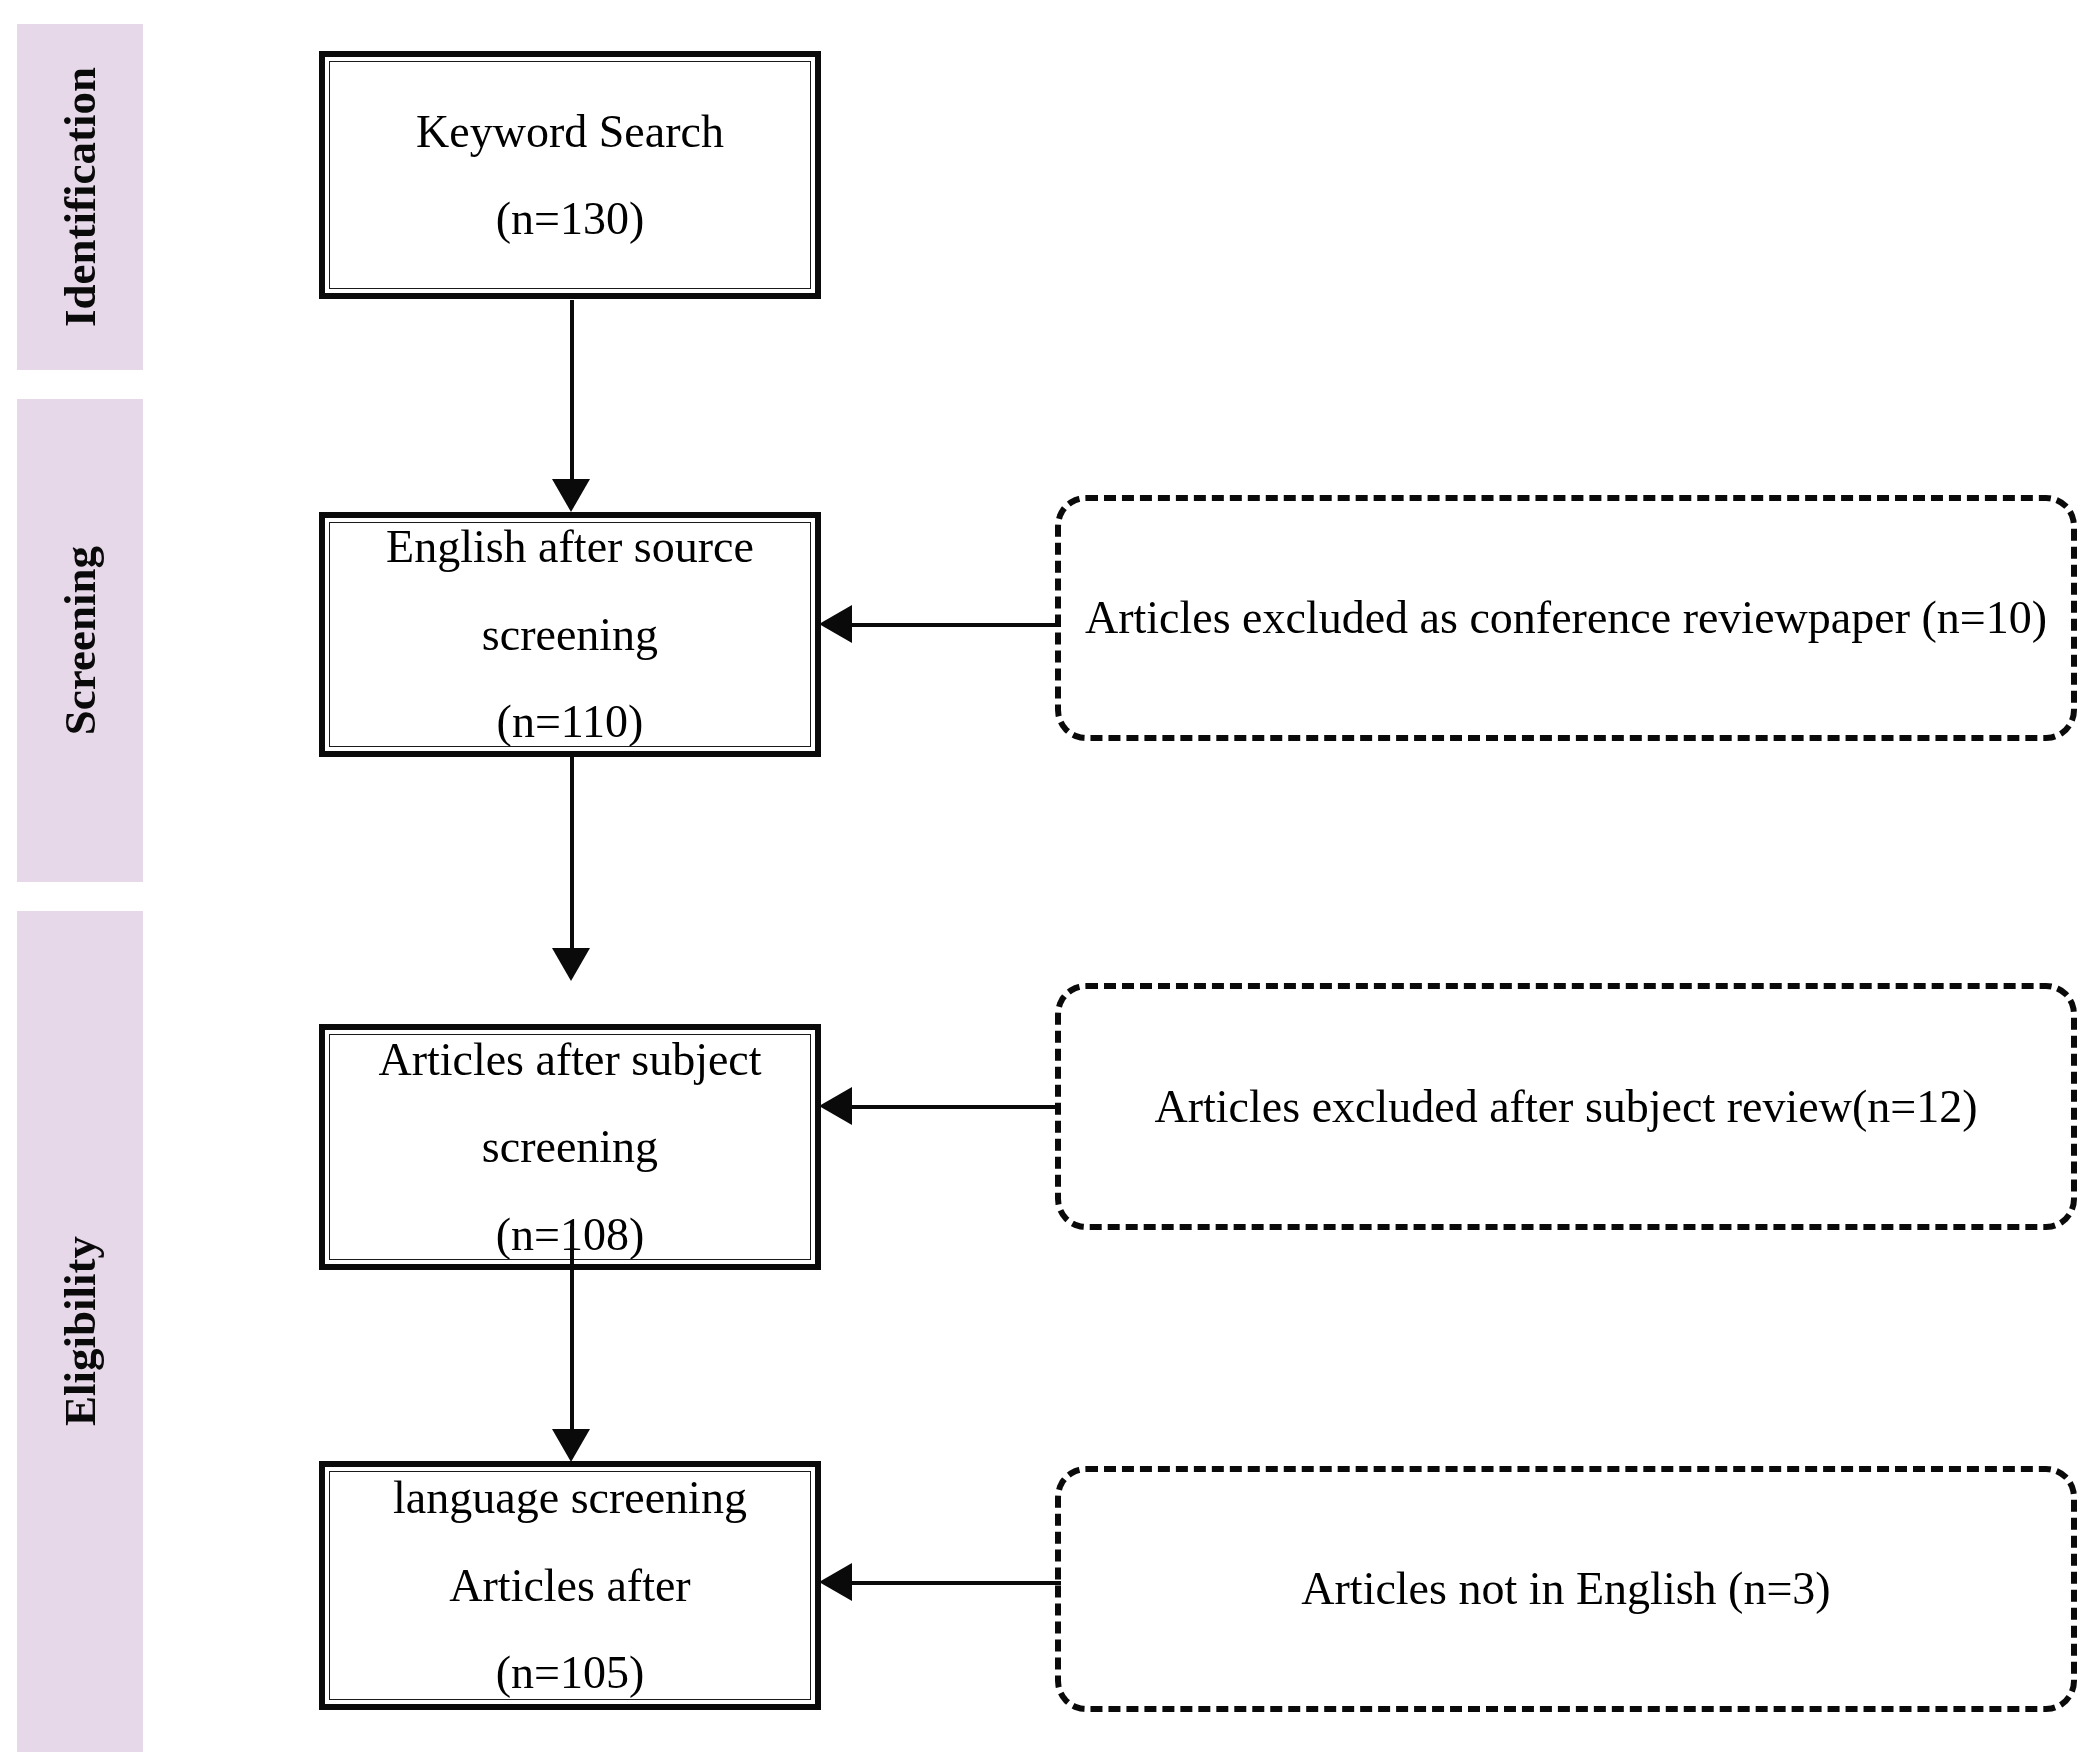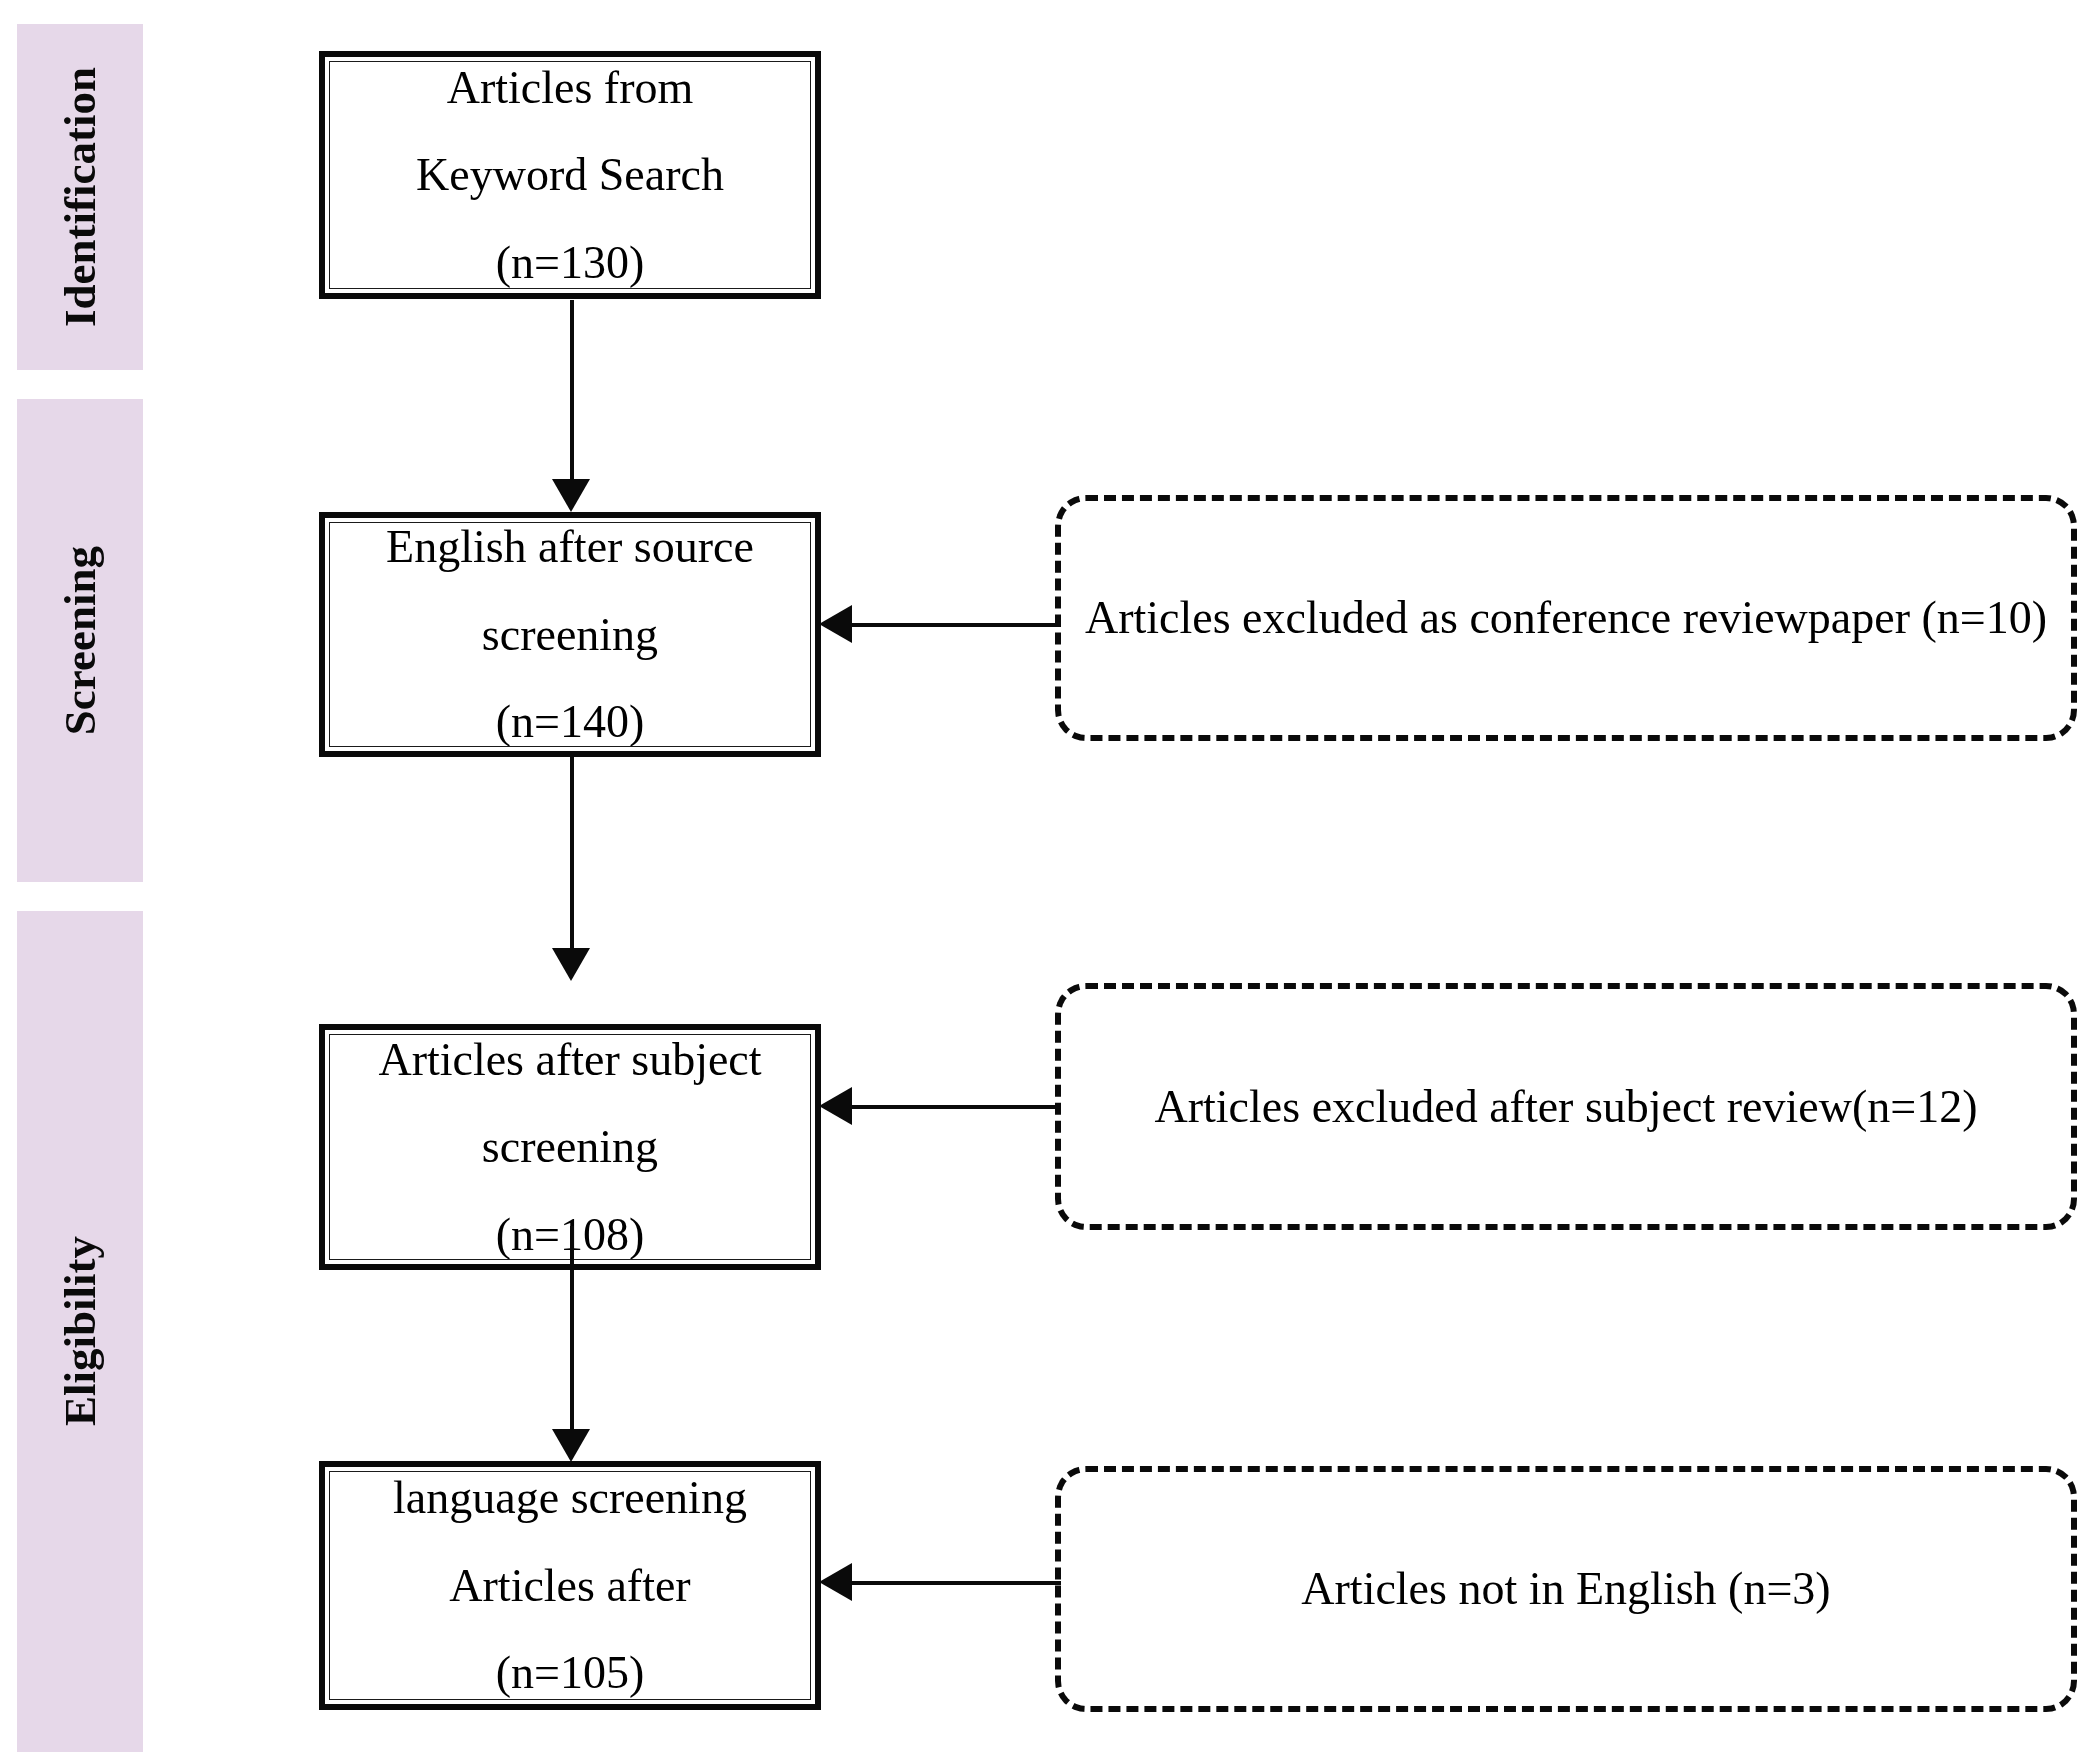--- a/index.html
+++ b/index.html
@@ -110,28 +110,27 @@
     <span class="stage-label">Identification</span>
   </div>
   <div class="stage" style="top:399px; height:483px;">
     <span class="stage-label">Screening</span>
   </div>
   <div class="stage" style="top:911px; height:841px;">
     <span class="stage-label">Eligibility</span>
   </div>
 
   <div class="flow-box" style="top:51px; height:248px;">
-    <span class="bline">Articles from</span>
     <span class="bline">Keyword Search</span>
     <span class="bline">(n=130)</span>
   </div>
   <div class="flow-box" style="top:512px; height:245px;">
     <span class="bline">English after source</span>
     <span class="bline">screening</span>
-    <span class="bline">(n=140)</span>
+    <span class="bline">(n=110)</span>
   </div>
   <div class="flow-box" style="top:1024px; height:246px;">
     <span class="bline">Articles after subject</span>
     <span class="bline">screening</span>
     <span class="bline">(n=108)</span>
   </div>
   <div class="flow-box" style="top:1461px; height:249px;">
     <span class="bline">language screening</span>
     <span class="bline">Articles after</span>
     <span class="bline">(n=105)</span>

